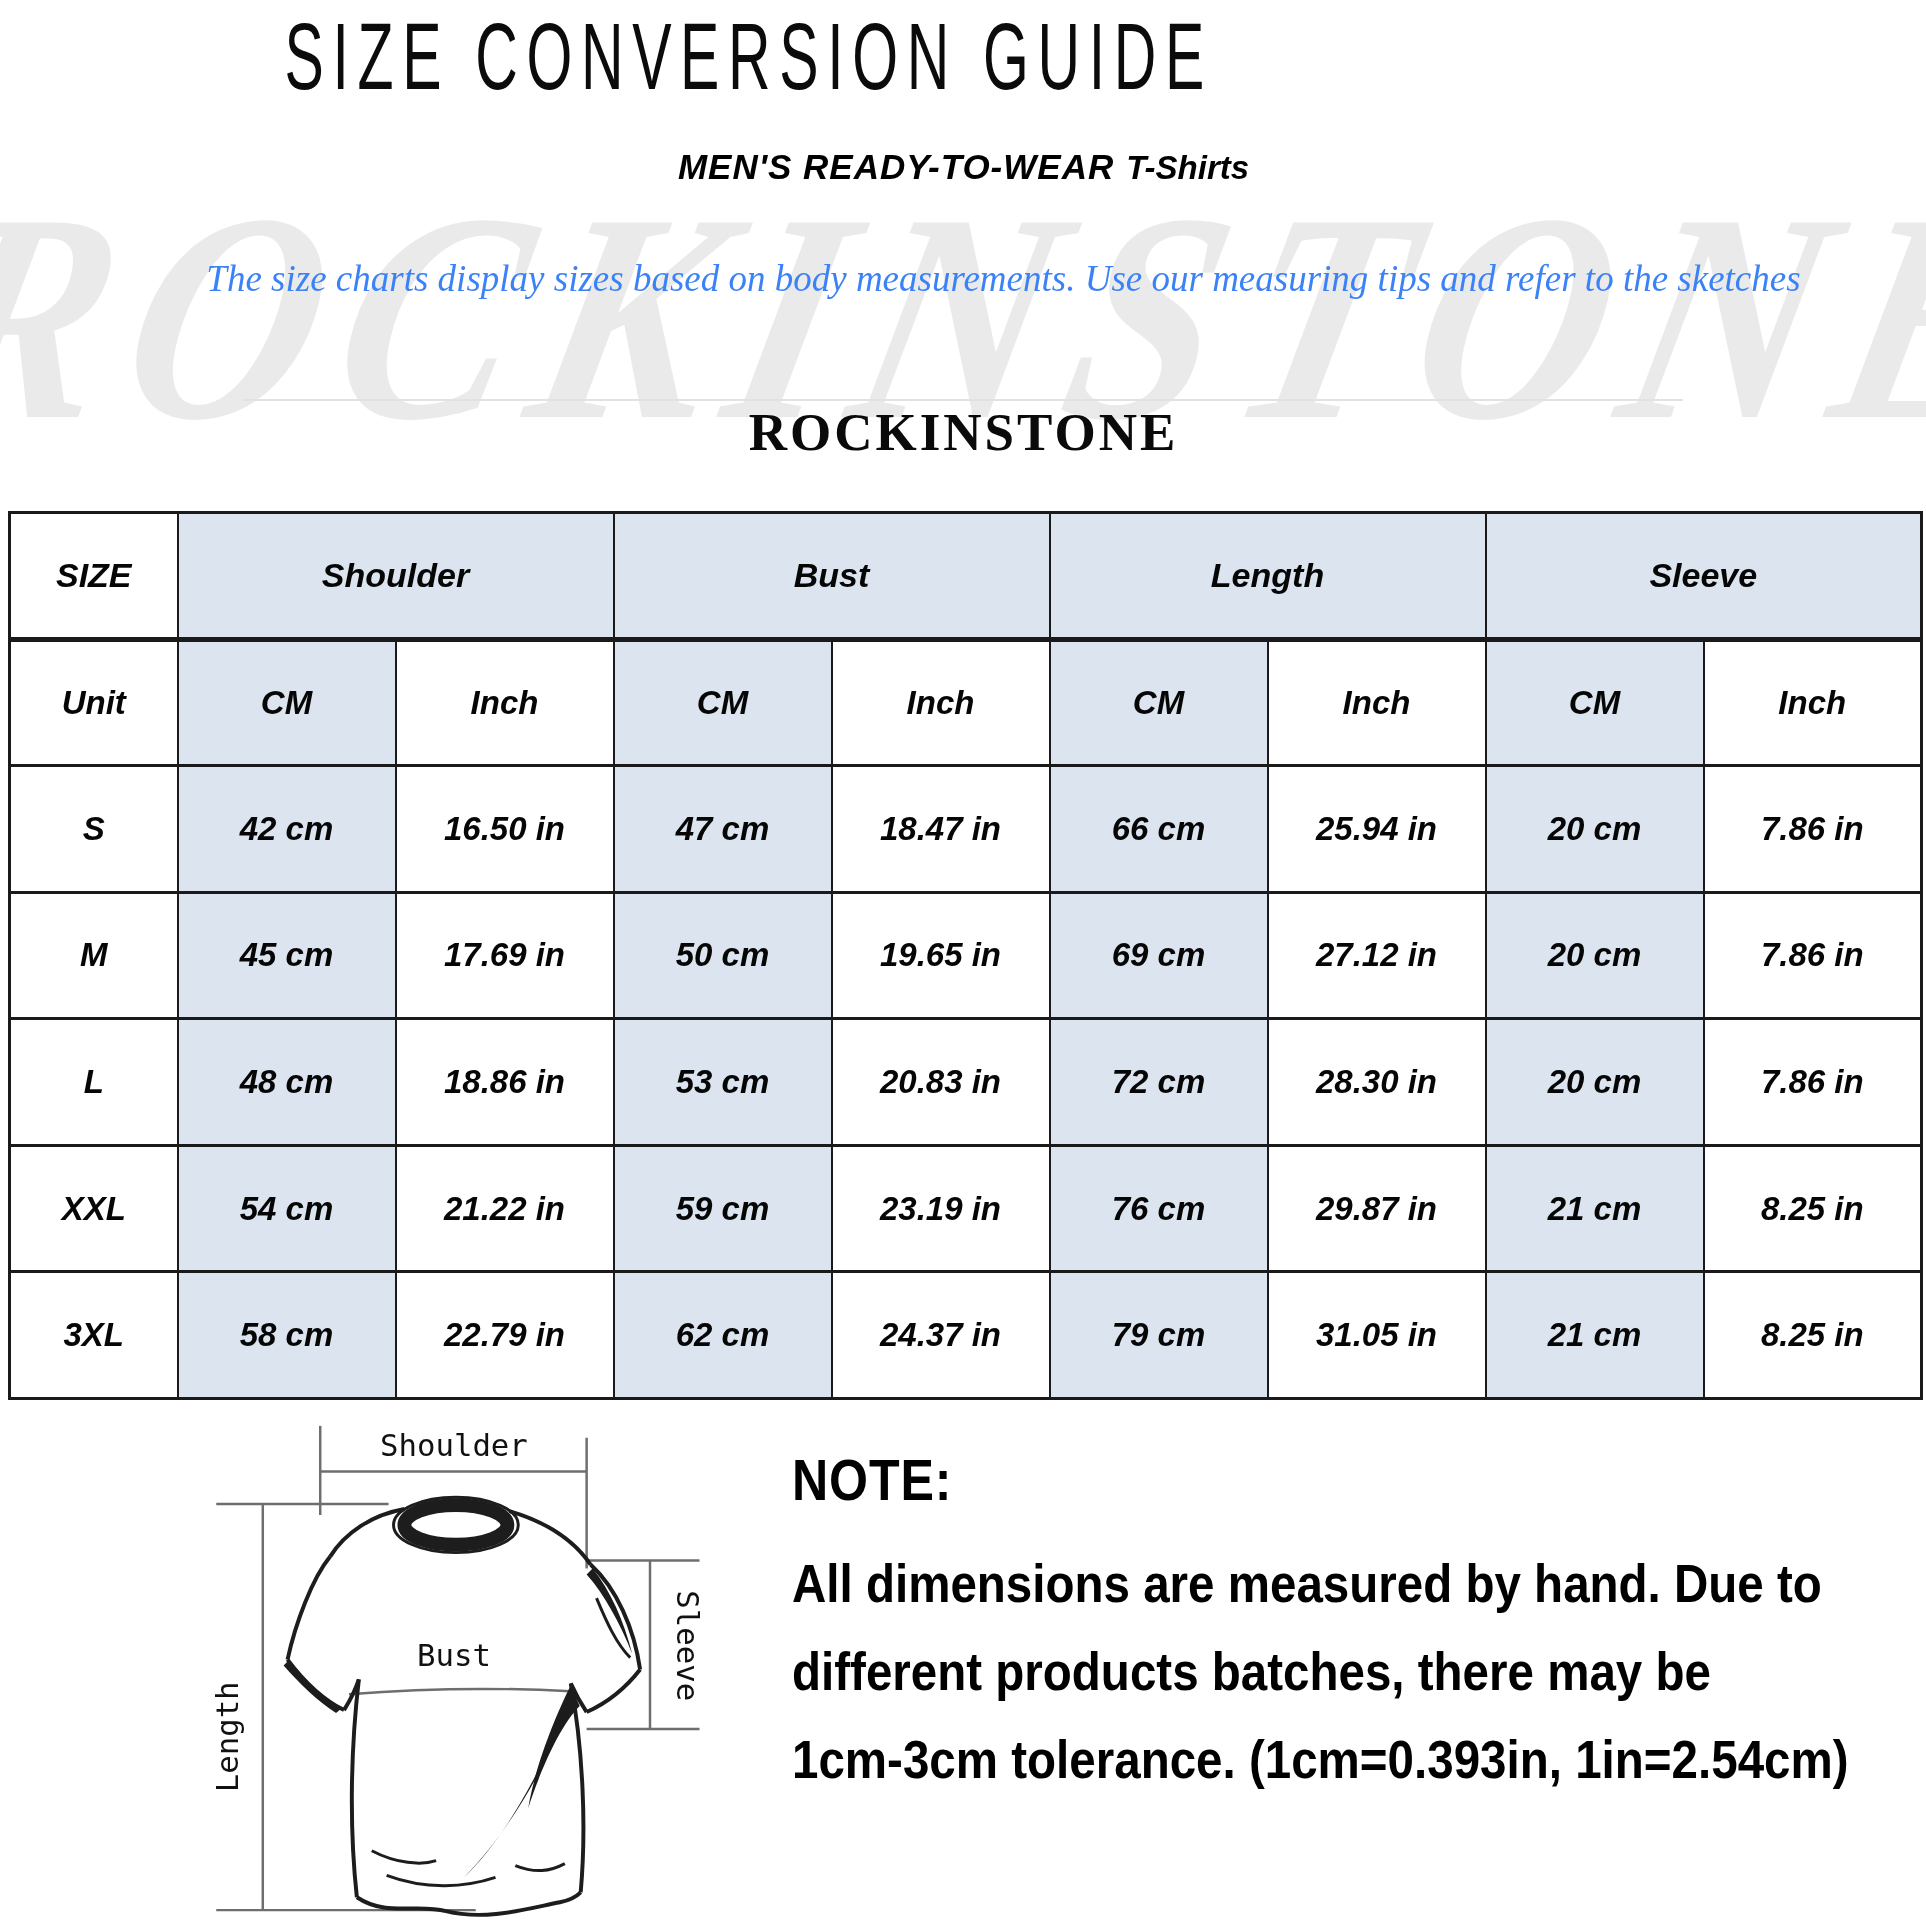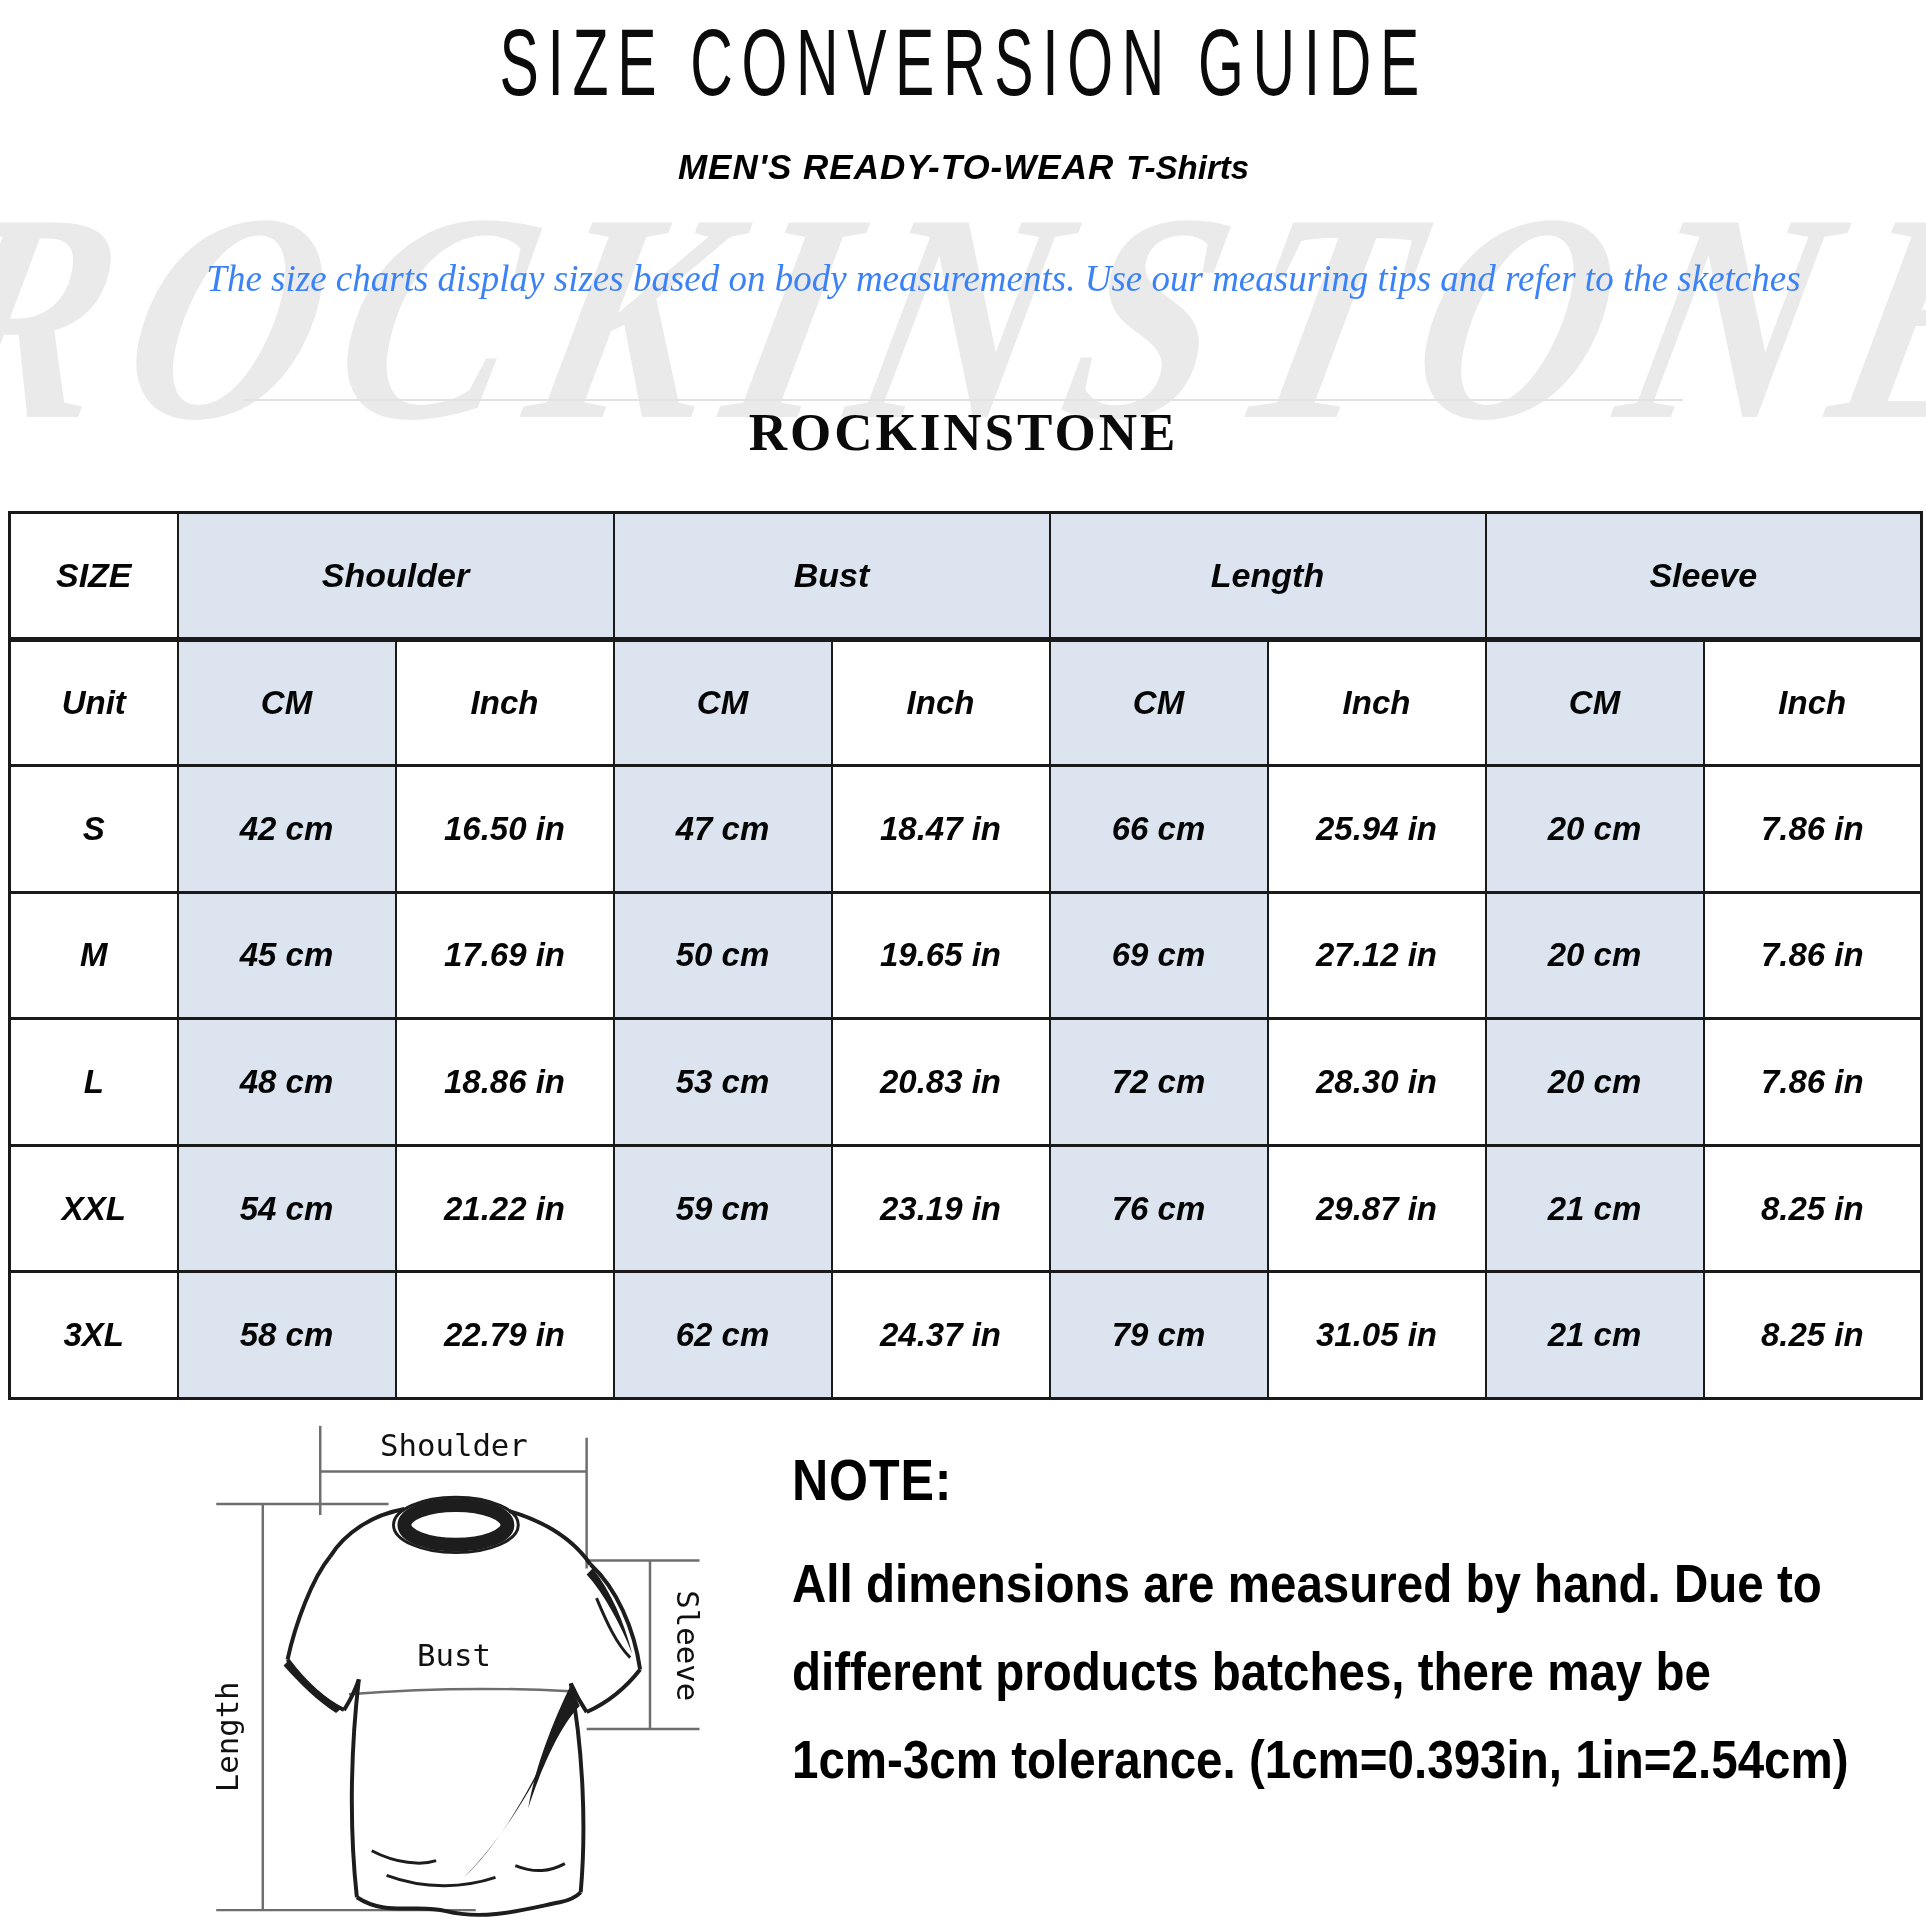--- a/index.html
+++ b/index.html
@@ -7,21 +7,21 @@
         font-family:"Liberation Sans",sans-serif;color:#000;}
 
   
   .watermark{position:absolute;top:168px;left:-30px;width:2079px;
     font-family:"Liberation Serif",serif;font-style:italic;font-weight:700;
     font-size:297px;line-height:297px;white-space:nowrap;letter-spacing:26px;
     color:rgba(0,0,0,0.082);transform:scaleX(0.88) skewX(-14deg);transform-origin:left top;
     user-select:none;}
 
   
-  .title-wrap{position:absolute;top:8px;left:0;width:100%;text-align:center;}
+  .title-wrap{position:absolute;top:2px;left:0;width:100%;}
   .title{display:inline-block;font-size:95px;font-weight:400;letter-spacing:14px;
     transform:scaleX(0.62);transform-origin:center top;white-space:nowrap;color:#0b0b0b;}
   .subtitle-wrap{position:absolute;top:147px;left:0;width:100%;text-align:center;font-style:italic;}
   .subtitle-main{font-size:35px;font-weight:700;letter-spacing:1px;}
   .subtitle-suffix{font-size:33px;font-weight:700;margin-left:12px;}
   .desc{position:absolute;top:244px;left:0;width:100%;text-align:center;
     font-family:"Liberation Serif",serif;font-style:italic;font-size:37px;line-height:69px;color:#3b82f6;margin-left:40px;}
   .brand-rule{position:absolute;top:399px;left:243px;width:1440px;height:2px;background:#e2e2e2;}
   .brand-wrap{position:absolute;top:402px;left:0;width:100%;text-align:center;}
   .brand{font-family:"Liberation Serif",serif;font-weight:700;font-size:53px;letter-spacing:3px;color:#0a0a0a;}

